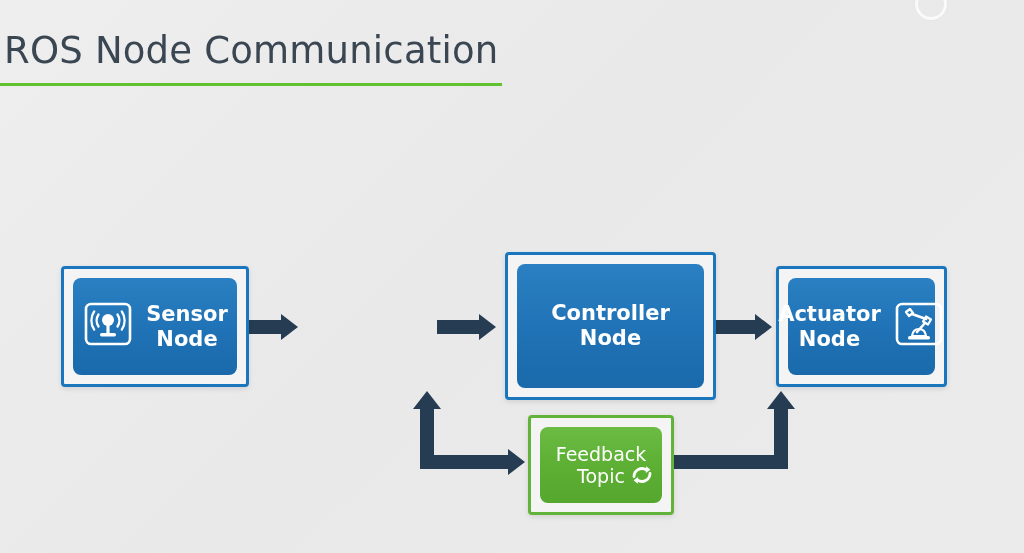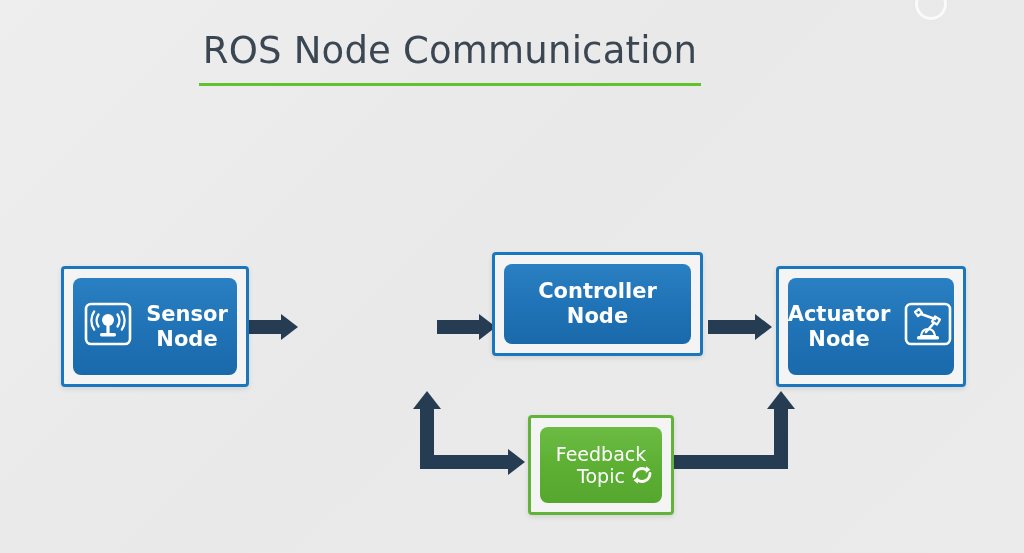--- a/index.html
+++ b/index.html
@@ -27,21 +27,21 @@
     border: 3px solid rgba(255,255,255,0.75);
     box-shadow: 0 0 0 1px rgba(0,0,0,0.015);
   }
 
   
   #title-wrap {
     position: absolute;
     left: 0;
     top: 30px;
     width: 900px;
-    text-align: center;
+    text-align: left;
   }
   #title {
     display: inline-block;
     font-size: 37px;
     font-weight: 400;
     color: #3a4652;
     letter-spacing: 0.2px;
     line-height: 1.15;
     padding: 0 4px 10px 4px;
     border-bottom: 3px solid #62c12f;
@@ -154,28 +154,28 @@
           <path d="M35.5 16.5 A11 11 0 0 1 35.5 28.5" fill="none" stroke="#ffffff" stroke-width="2.3" stroke-linecap="round"></path>
           <path d="M39.8 13.4 A16 16 0 0 1 39.8 31.6" fill="none" stroke="#ffffff" stroke-width="2.3" stroke-linecap="round"></path>
         </svg>
       </span>
       <span class="node-label" style="font-size:21px;">Sensor
 Node</span>
     </div>
   </div>
 
 
-  <div class="nodebox blue" style="left:492px; top:252px; width:211px; height:104px;">
+  <div class="nodebox blue" style="left:505px; top:252px; width:211px; height:148px;">
     <div class="nodeinner blue">
       <span class="node-label" style="font-size:21px;">Controller
 Node</span>
     </div>
   </div>
 
-  <div class="nodebox blue" style="left:776px; top:266px; width:190px; height:121px;">
+  <div class="nodebox blue" style="left:776px; top:266px; width:171px; height:121px;">
     <div class="nodeinner blue">
       <span class="node-label" style="font-size:21px;">Actuator
 Node</span>
       <span class="icon-box">
         <svg width="52" height="52" viewBox="0 0 52 52">
           <rect x="4" y="6" width="44" height="40" rx="5" ry="5" fill="none" stroke="#ffffff" stroke-width="2.6"></rect>
           <path d="M13 14 l4 -3 l3 4 l-4 3 z" fill="none" stroke="#ffffff" stroke-width="2.2" stroke-linejoin="round"></path>
           <path d="M19 16 L33 21" fill="none" stroke="#ffffff" stroke-width="2.6" stroke-linecap="round"></path>
           <path d="M33 18.5 l5 3 l-3 5 l-5 -3 z" fill="none" stroke="#ffffff" stroke-width="2.2" stroke-linejoin="round"></path>
           <path d="M32 25 L24 34" fill="none" stroke="#ffffff" stroke-width="2.6" stroke-linecap="round"></path>

